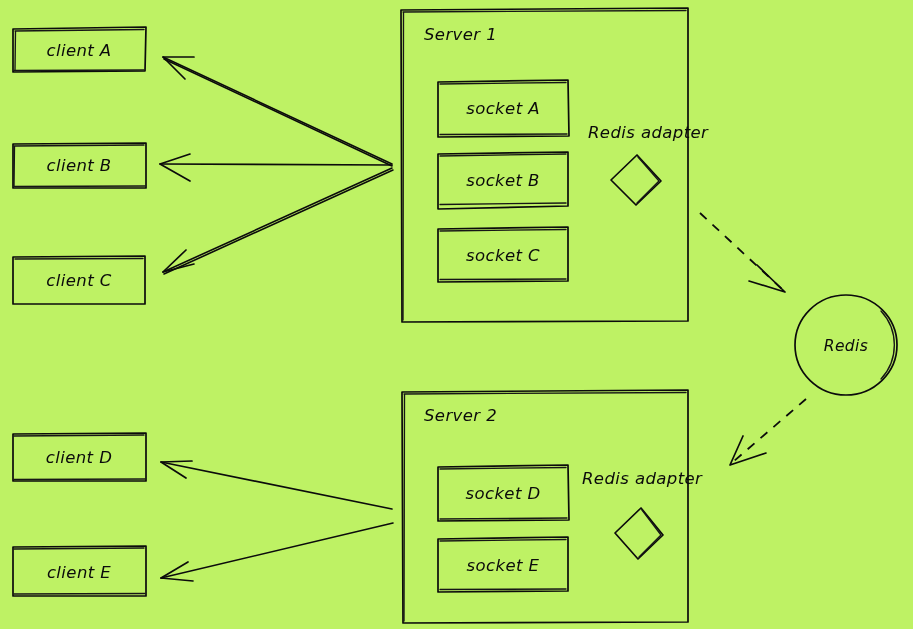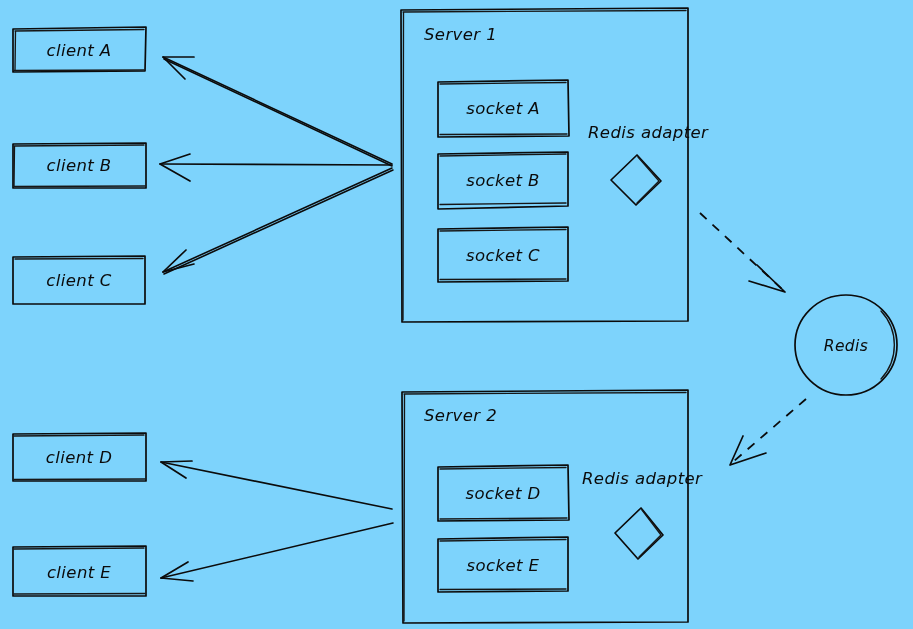--- a/index.html
+++ b/index.html
@@ -8,21 +8,21 @@
     padding: 0;
     background: #ffffff;
   }
   body {
     font-family: "DejaVu Sans", sans-serif;
   }
   #diagram-root {
     position: relative;
     width: 913px;
     height: 629px;
-    background: #7dd3fc;
+    background: #bef264;
     overflow: hidden;
   }
   #diagram-svg {
     position: absolute;
     left: 0;
     top: 0;
     width: 913px;
     height: 629px;
   }
   .hand-text {

